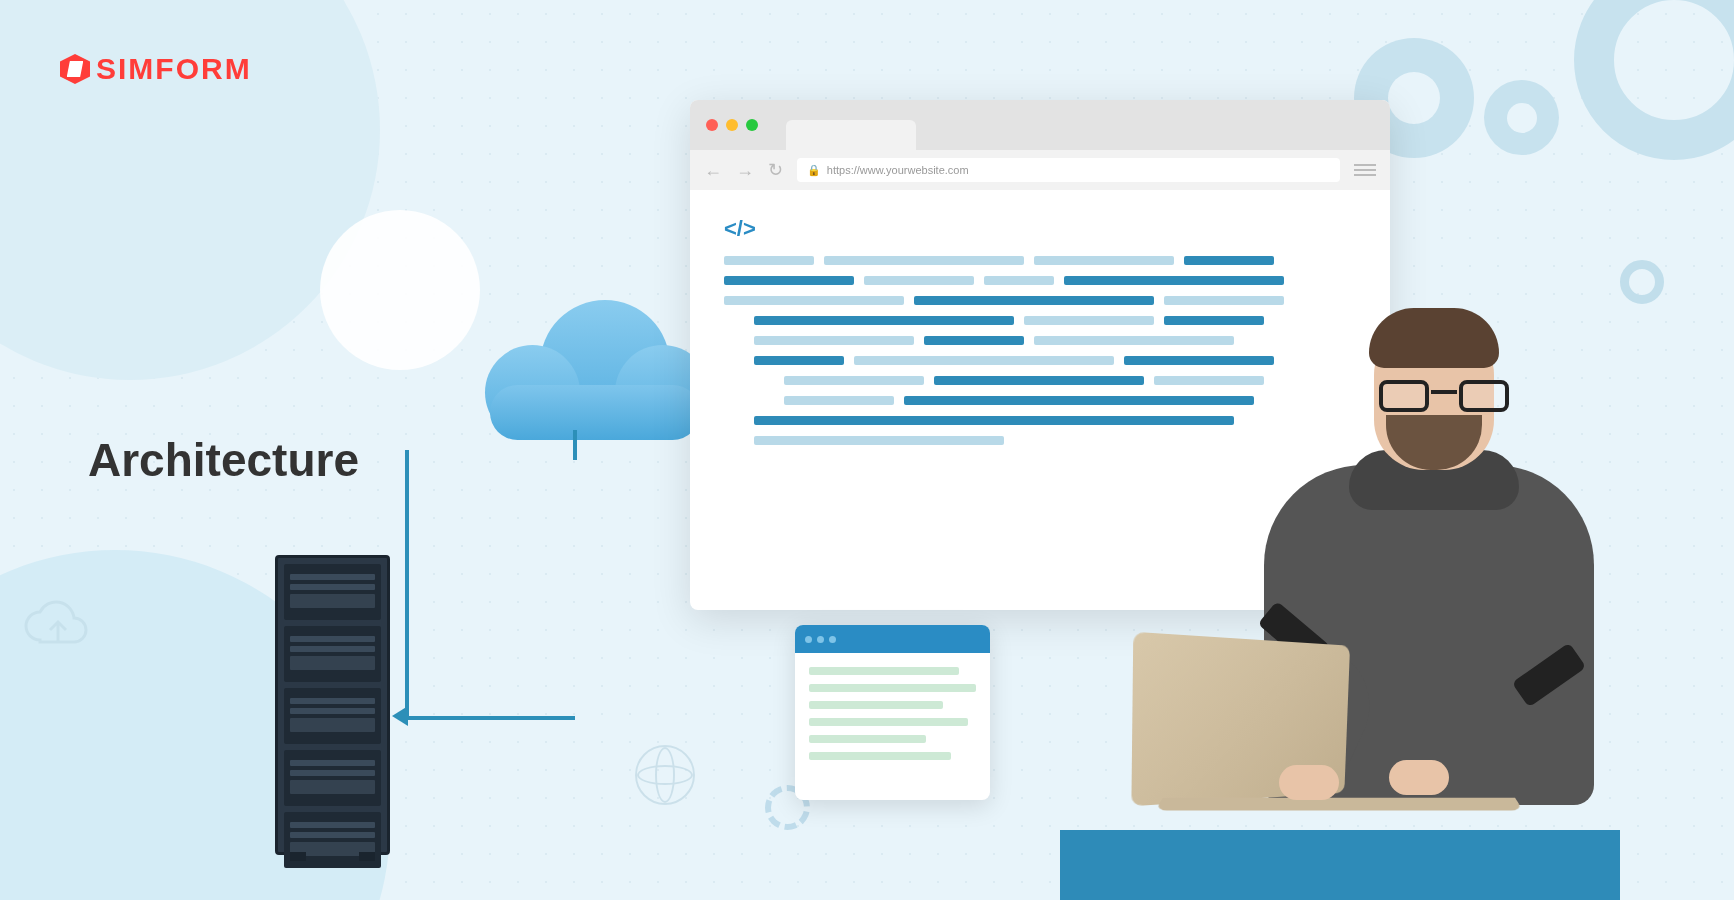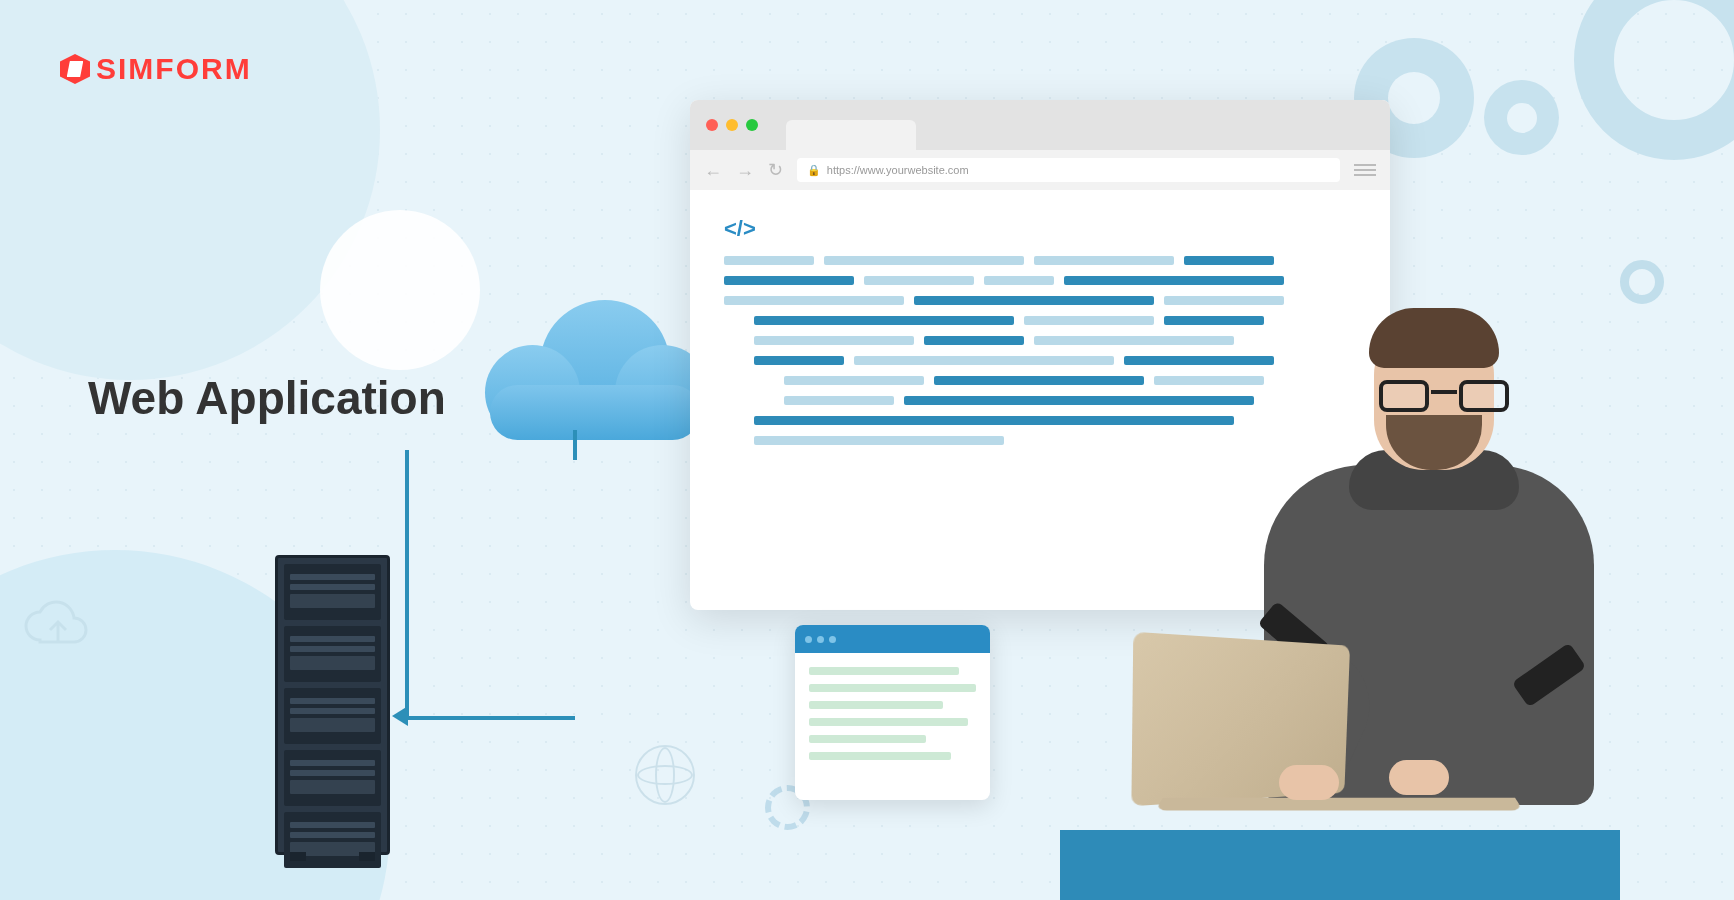--- a/index.html
+++ b/index.html
@@ -105,21 +105,22 @@
     <path d="M40 42V22m-8 8l8-8 8 8" fill="none" stroke="#bcd7e3" stroke-width="3"></path>
   </svg>
 
 <div class="logo">
   <span class="logo-mark"></span>
   <span>SIMFORM</span>
 </div>
 
 <h1 class="headline">
   <br>
-  <span>Web Application</span><br>
+  <br>
+  <span>Architecture</span>
 </h1>
 
 <div class="cloud">
   <div class="c c1"></div>
     <div class="c c2"></div>
     <div class="c c3"></div>
     <div class="base"></div>
 </div>
 
 <div class="pipe-v"></div>

